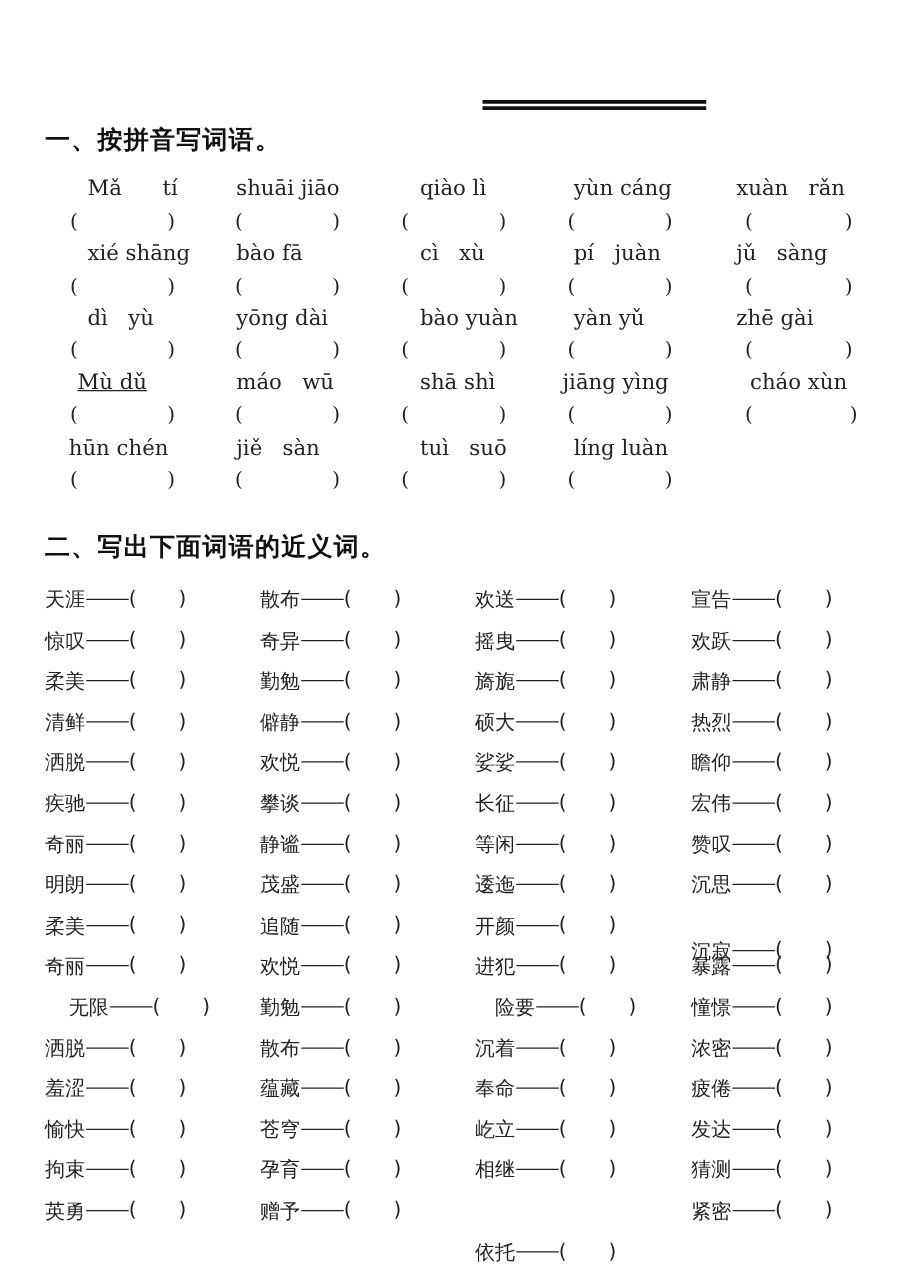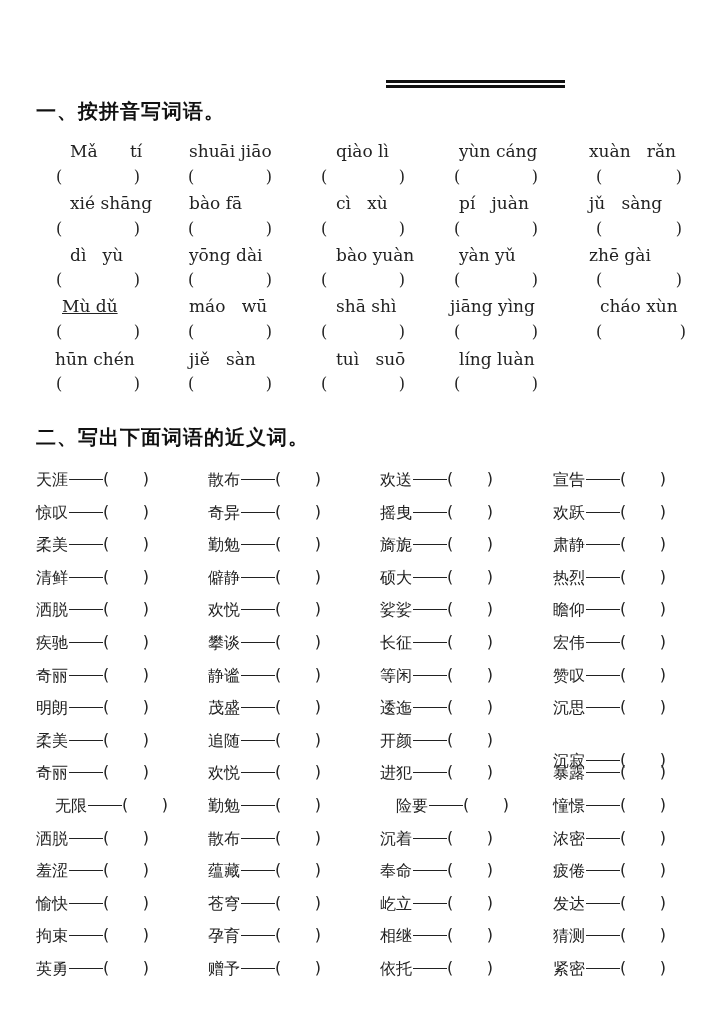--- a/index.html
+++ b/index.html
@@ -265,16 +265,16 @@
     </div>
     <div class="syn-row" style="top: 926px; padding-left: 16px;">
       <div class="syn-item" style="left: 36px;"><span class="word">拘束</span><span class="dash"></span><span class="paren"><span class="lp">(</span><span class="rp">)</span></span></div>
       <div class="syn-item" style="left: 208px;"><span class="word">孕育</span><span class="dash"></span><span class="paren"><span class="lp">(</span><span class="rp">)</span></span></div>
       <div class="syn-item" style="left: 380px;"><span class="word">相继</span><span class="dash"></span><span class="paren"><span class="lp">(</span><span class="rp">)</span></span></div>
       <div class="syn-item" style="left: 553px;"><span class="word">猜测</span><span class="dash"></span><span class="paren"><span class="lp">(</span><span class="rp">)</span></span></div>
     </div>
     <div class="syn-row" style="top: 959px;">
       <div class="syn-item" style="left: 36px;"><span class="word">英勇</span><span class="dash"></span><span class="paren"><span class="lp">(</span><span class="rp">)</span></span></div>
       <div class="syn-item" style="left: 208px;"><span class="word">赠予</span><span class="dash"></span><span class="paren"><span class="lp">(</span><span class="rp">)</span></span></div>
-      <div class="syn-item" style="left: 380px;"><span class="word">依托</span><span class="dash"></span><span class="paren"><span class="lp">(</span><span class="rp">)</span></span></div>
+      <div class="syn-item" style="left: 380px; margin-top: 33px;"><span class="word">依托</span><span class="dash"></span><span class="paren"><span class="lp">(</span><span class="rp">)</span></span></div>
       <div class="syn-item" style="left: 553px;"><span class="word">紧密</span><span class="dash"></span><span class="paren"><span class="lp">(</span><span class="rp">)</span></span></div>
     </div>
   </div>
 
 </body></html>

